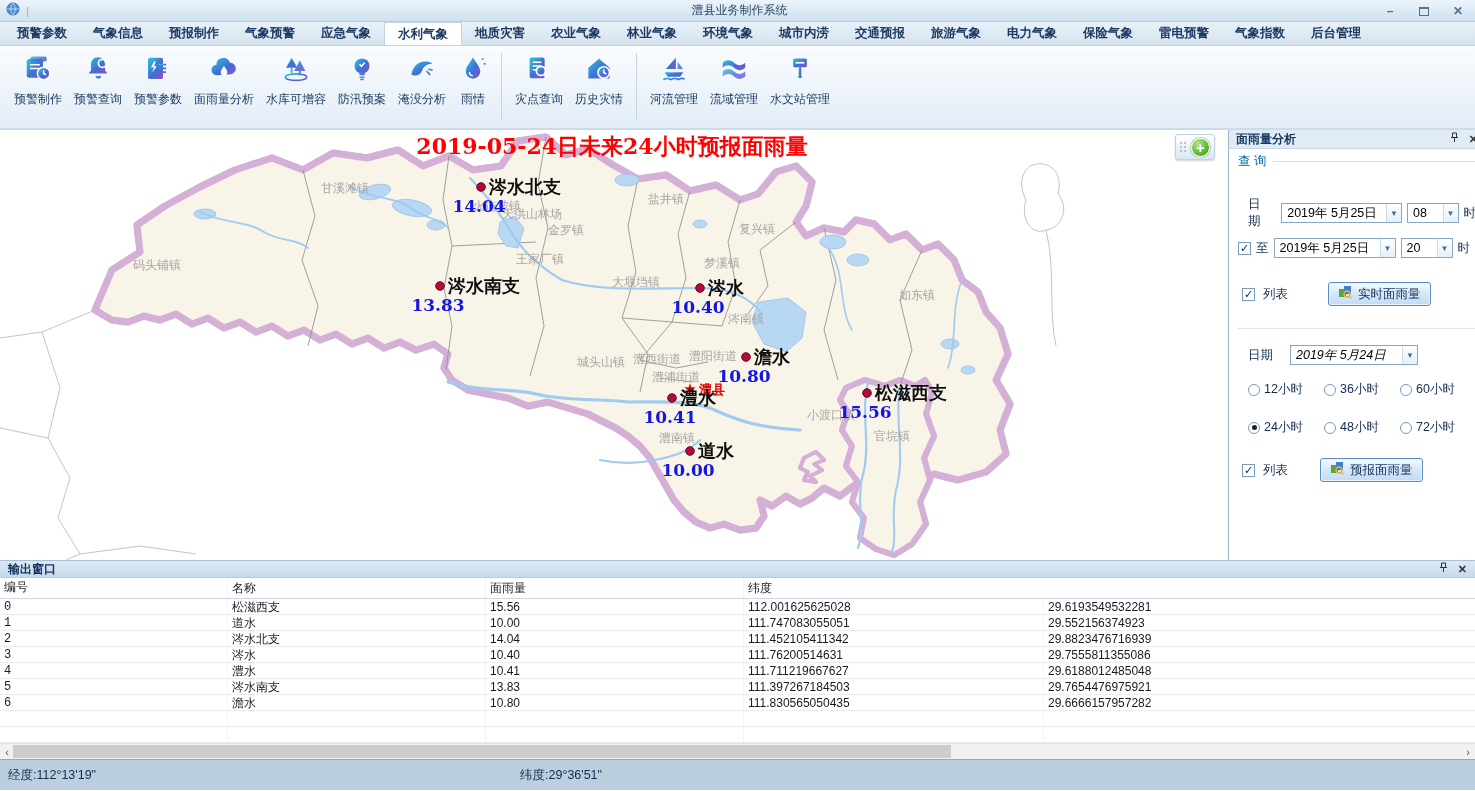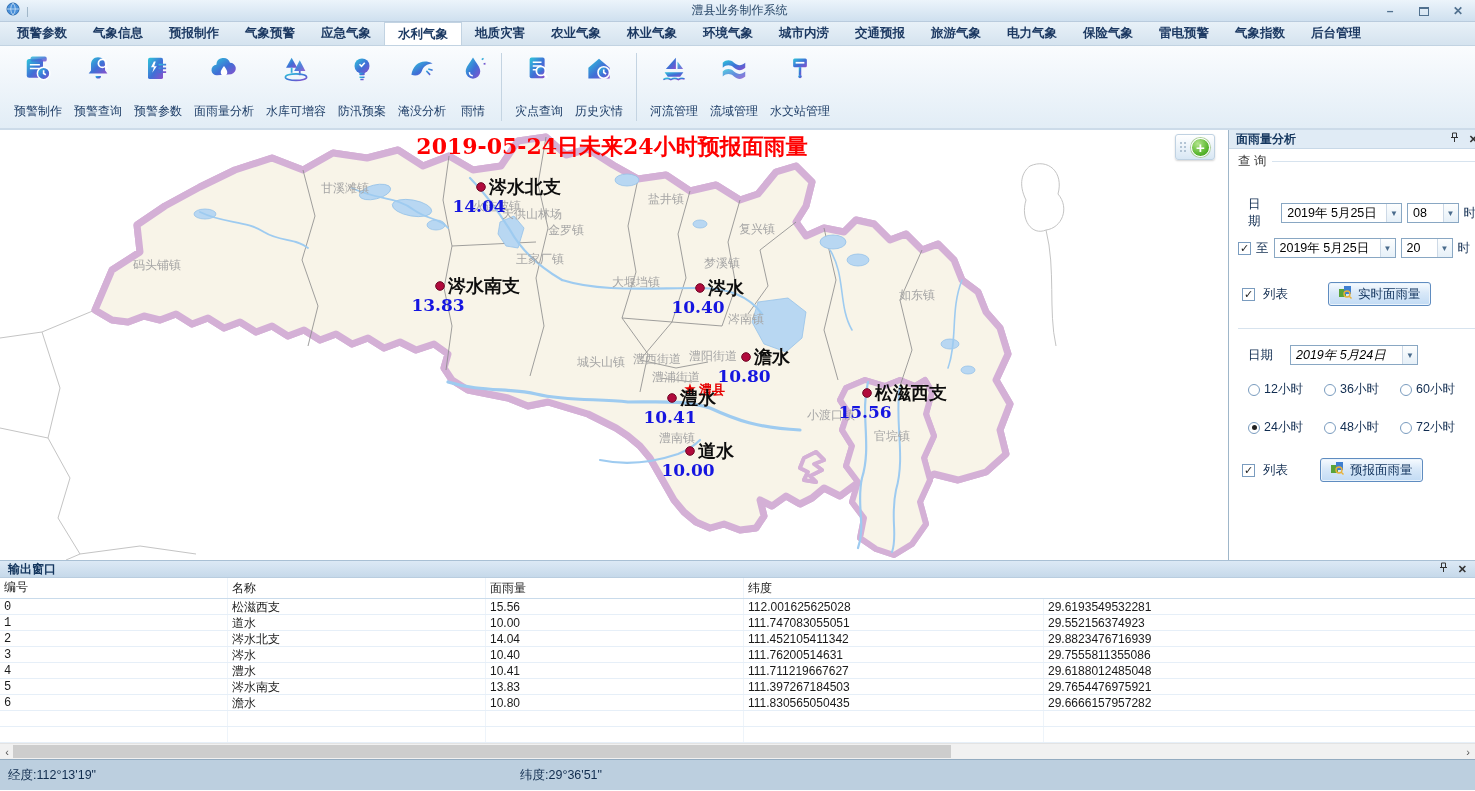--- a/index.html
+++ b/index.html
@@ -17,41 +17,41 @@
   
   .menubar{height:24px;background:linear-gradient(#e8f1f8,#d5e3ef);display:flex;align-items:stretch;
            padding-left:4px;border-bottom:1px solid #c2d3e2;}
   .tab{padding:0 13px;display:flex;align-items:center;font-size:12.5px;font-weight:bold;color:#1d3a63;}
   .tab.active{background:#fff;border:1px solid #c2d3e2;border-bottom:none;}
   
   .toolbar{height:84px;background:linear-gradient(#fafcfe,#e2edf6);display:flex;align-items:flex-start;
            padding:7px 4px 0 8px;border-bottom:2px solid #ccdbe9;}
   .tgroup{display:flex;}
   .tsep{width:1px;background:#c4d4e2;margin:0 7px;height:68px;}
-  .titem{display:flex;flex-direction:column;align-items:center;padding:1px 6px;gap:16px;cursor:default;}
+  .titem{display:flex;flex-direction:column;align-items:center;padding:1px 6px;gap:4px;cursor:default;}
   .titem .tlabel{font-size:12px;color:#1c3c66;white-space:nowrap;}
   
   .main{display:flex;height:430px;}
   .map-area{width:1229px;position:relative;background:#fff;border-right:1px solid #9fb6c9;}
   .map-float{position:absolute;top:4px;right:13px;width:40px;height:26px;border-radius:3px;
              background:linear-gradient(#ffffff,#d8e7f4);border:1px solid #c0d2e2;display:flex;align-items:center;
              padding:0 4px;box-shadow:0 1px 2px rgba(0,0,0,.18);}
   .grip{display:grid;grid-template-columns:3px 3px;grid-auto-rows:3px;gap:1px;margin-right:4px;}
   .grip i{width:2px;height:2px;background:#9fb4c8;border-radius:50%;}
   .plusbtn{width:19px;height:19px;border-radius:50%;color:#fff;font-weight:bold;font-size:15px;line-height:17px;
            text-align:center;background:radial-gradient(circle at 35% 28%,#b4e58c,#5ab72f 62%,#3c941c);
            border:1px solid #fdfefd;box-shadow:0 0 0 1px #aecf9b;}
   
   .right-panel{flex:1;display:flex;flex-direction:column;background:#fff;}
   .panel-header{height:19px;display:flex;align-items:center;padding:0 7px;background:#e0ebf5;
                 border-bottom:1px solid #c8d8e7;font-weight:bold;color:#14365e;flex:none;}
   .panel-tools{margin-left:auto;display:flex;gap:10px;align-items:center;color:#333;}
   .closex{font-size:11px;font-weight:bold;color:#333;}
   .panel-body{padding:2px 9px;flex:1;}
-  .group-label{display:flex;align-items:center;gap:6px;color:#404040;margin-top:2px;font-size:12.5px;}
+  .group-label{display:flex;align-items:center;gap:6px;color:#0369a1;margin-top:2px;font-size:12.5px;}
   .group-label .line{flex:1;height:1px;background:#d7e3ee;}
   .frow{display:flex;align-items:center;margin-left:10px;gap:5px;font-size:12.5px;color:#102c50;}
   .select{height:20px;border:1px solid #89a7c3;background:#fff;display:inline-flex;align-items:center;
           font-size:12.5px;padding-left:5px;color:#000;}
   .select .sarr{width:15px;align-self:stretch;display:flex;align-items:center;justify-content:center;color:#4a6b8c;
                 border-left:1px solid #cdd9e6;margin-left:auto;font-size:8px;background:linear-gradient(#fdfefe,#e6f0f8);}
   .w-date{width:122px;} .w-hour{width:52px;} .w-date2{width:128px;}
   .checkbox{width:13px;height:13px;border:1px solid #7a9cbf;background:#fff;display:inline-flex;align-items:center;
             justify-content:center;font-size:11px;color:#222;line-height:1;flex:none;}
   .xp-btn{display:inline-flex;align-items:center;gap:5px;height:24px;padding:0 9px;border:1px solid #5f8cc0;

